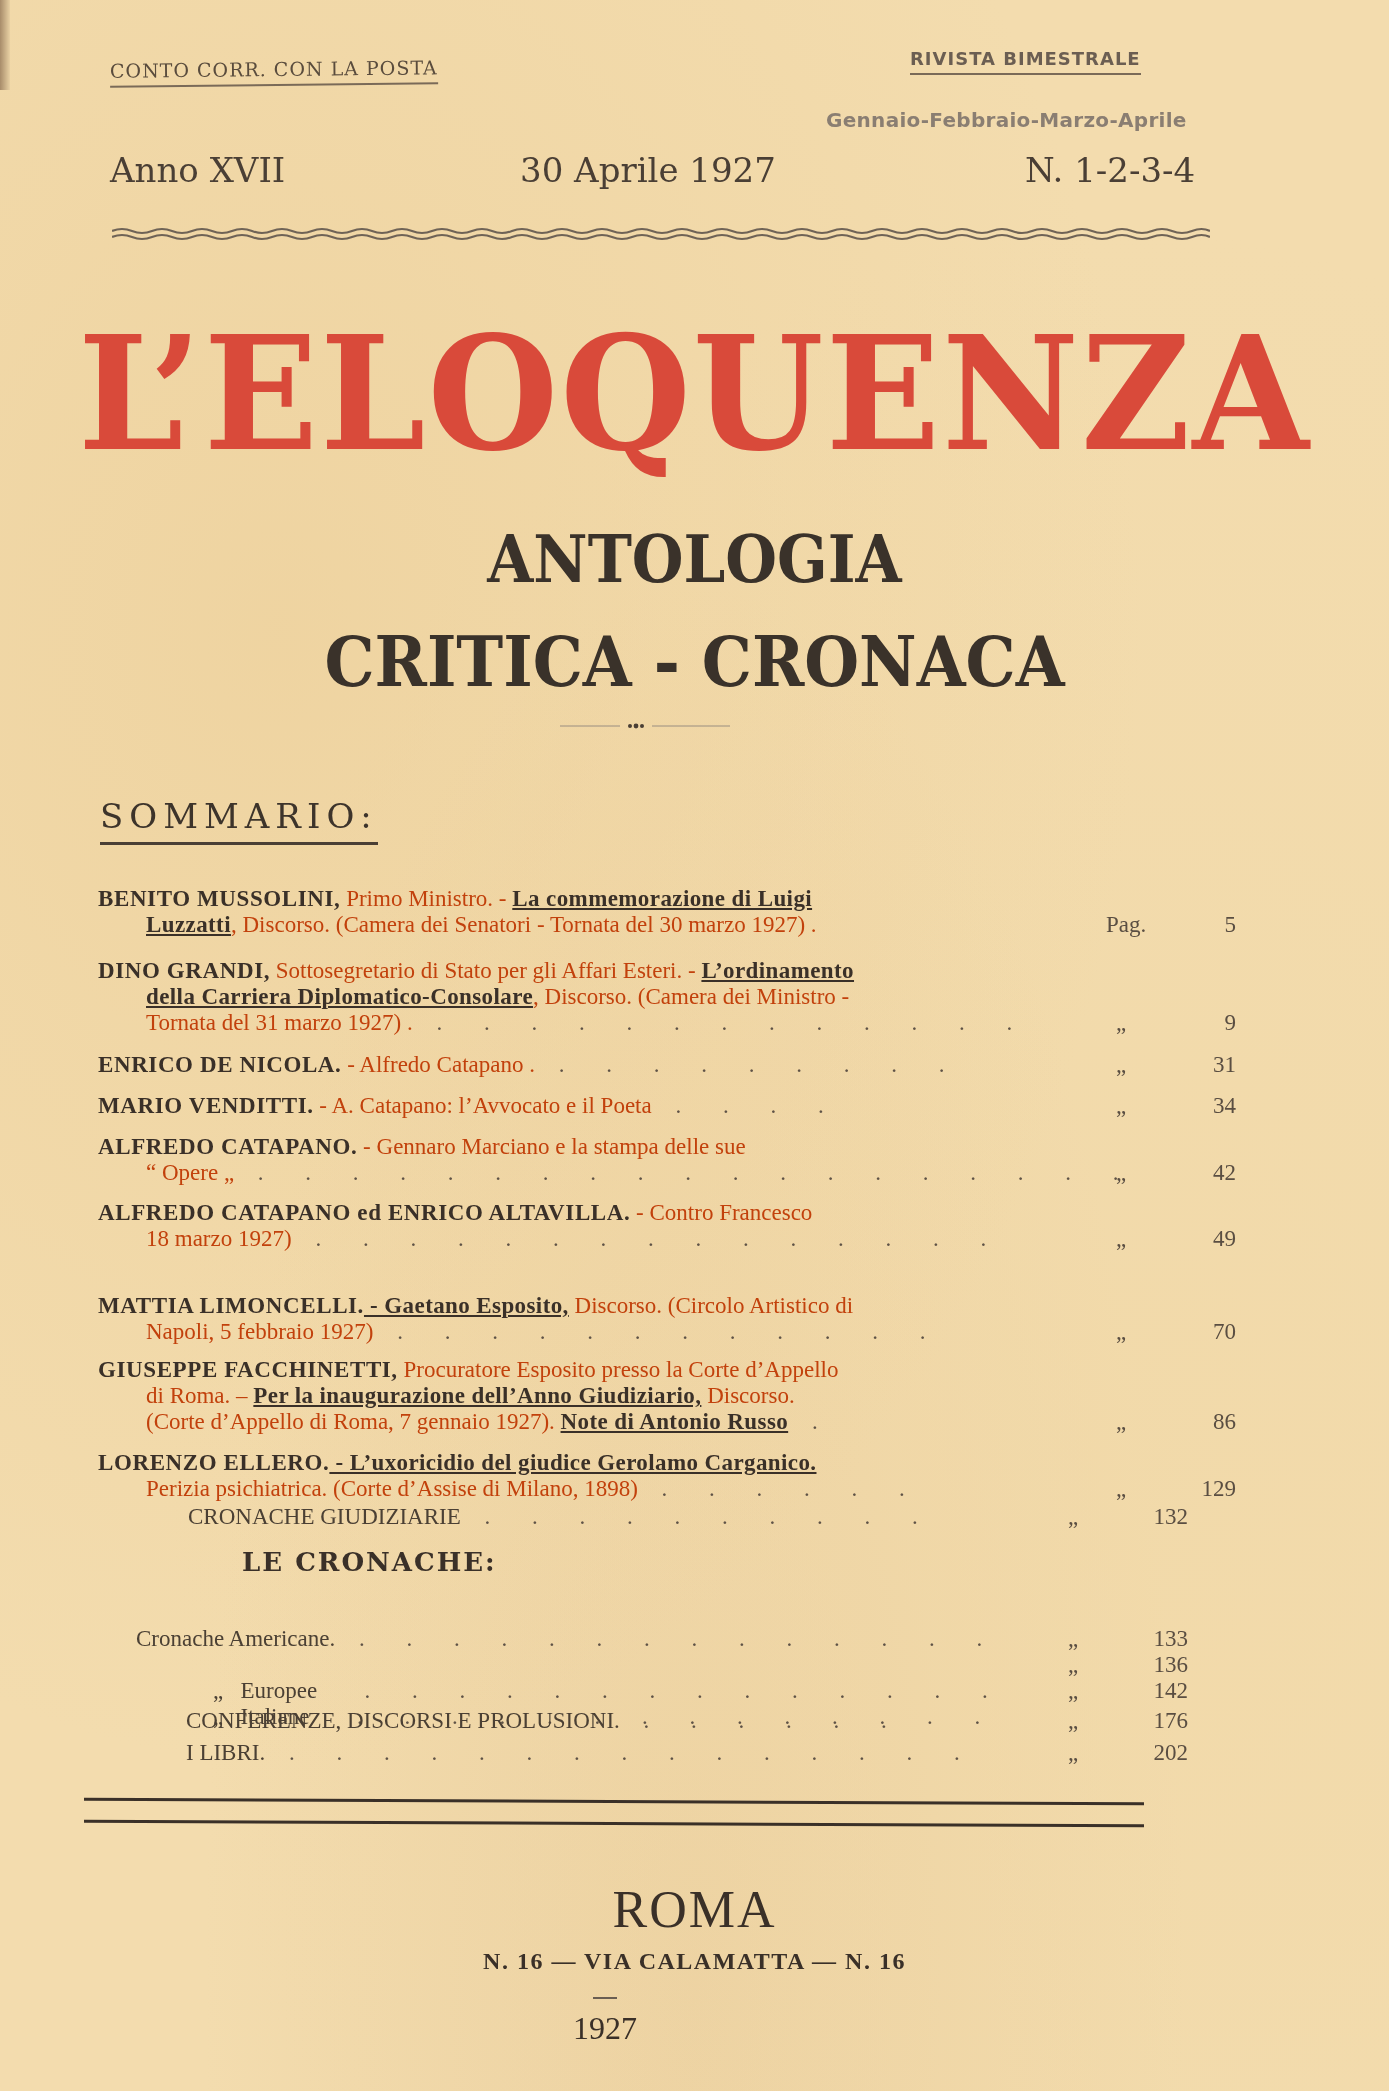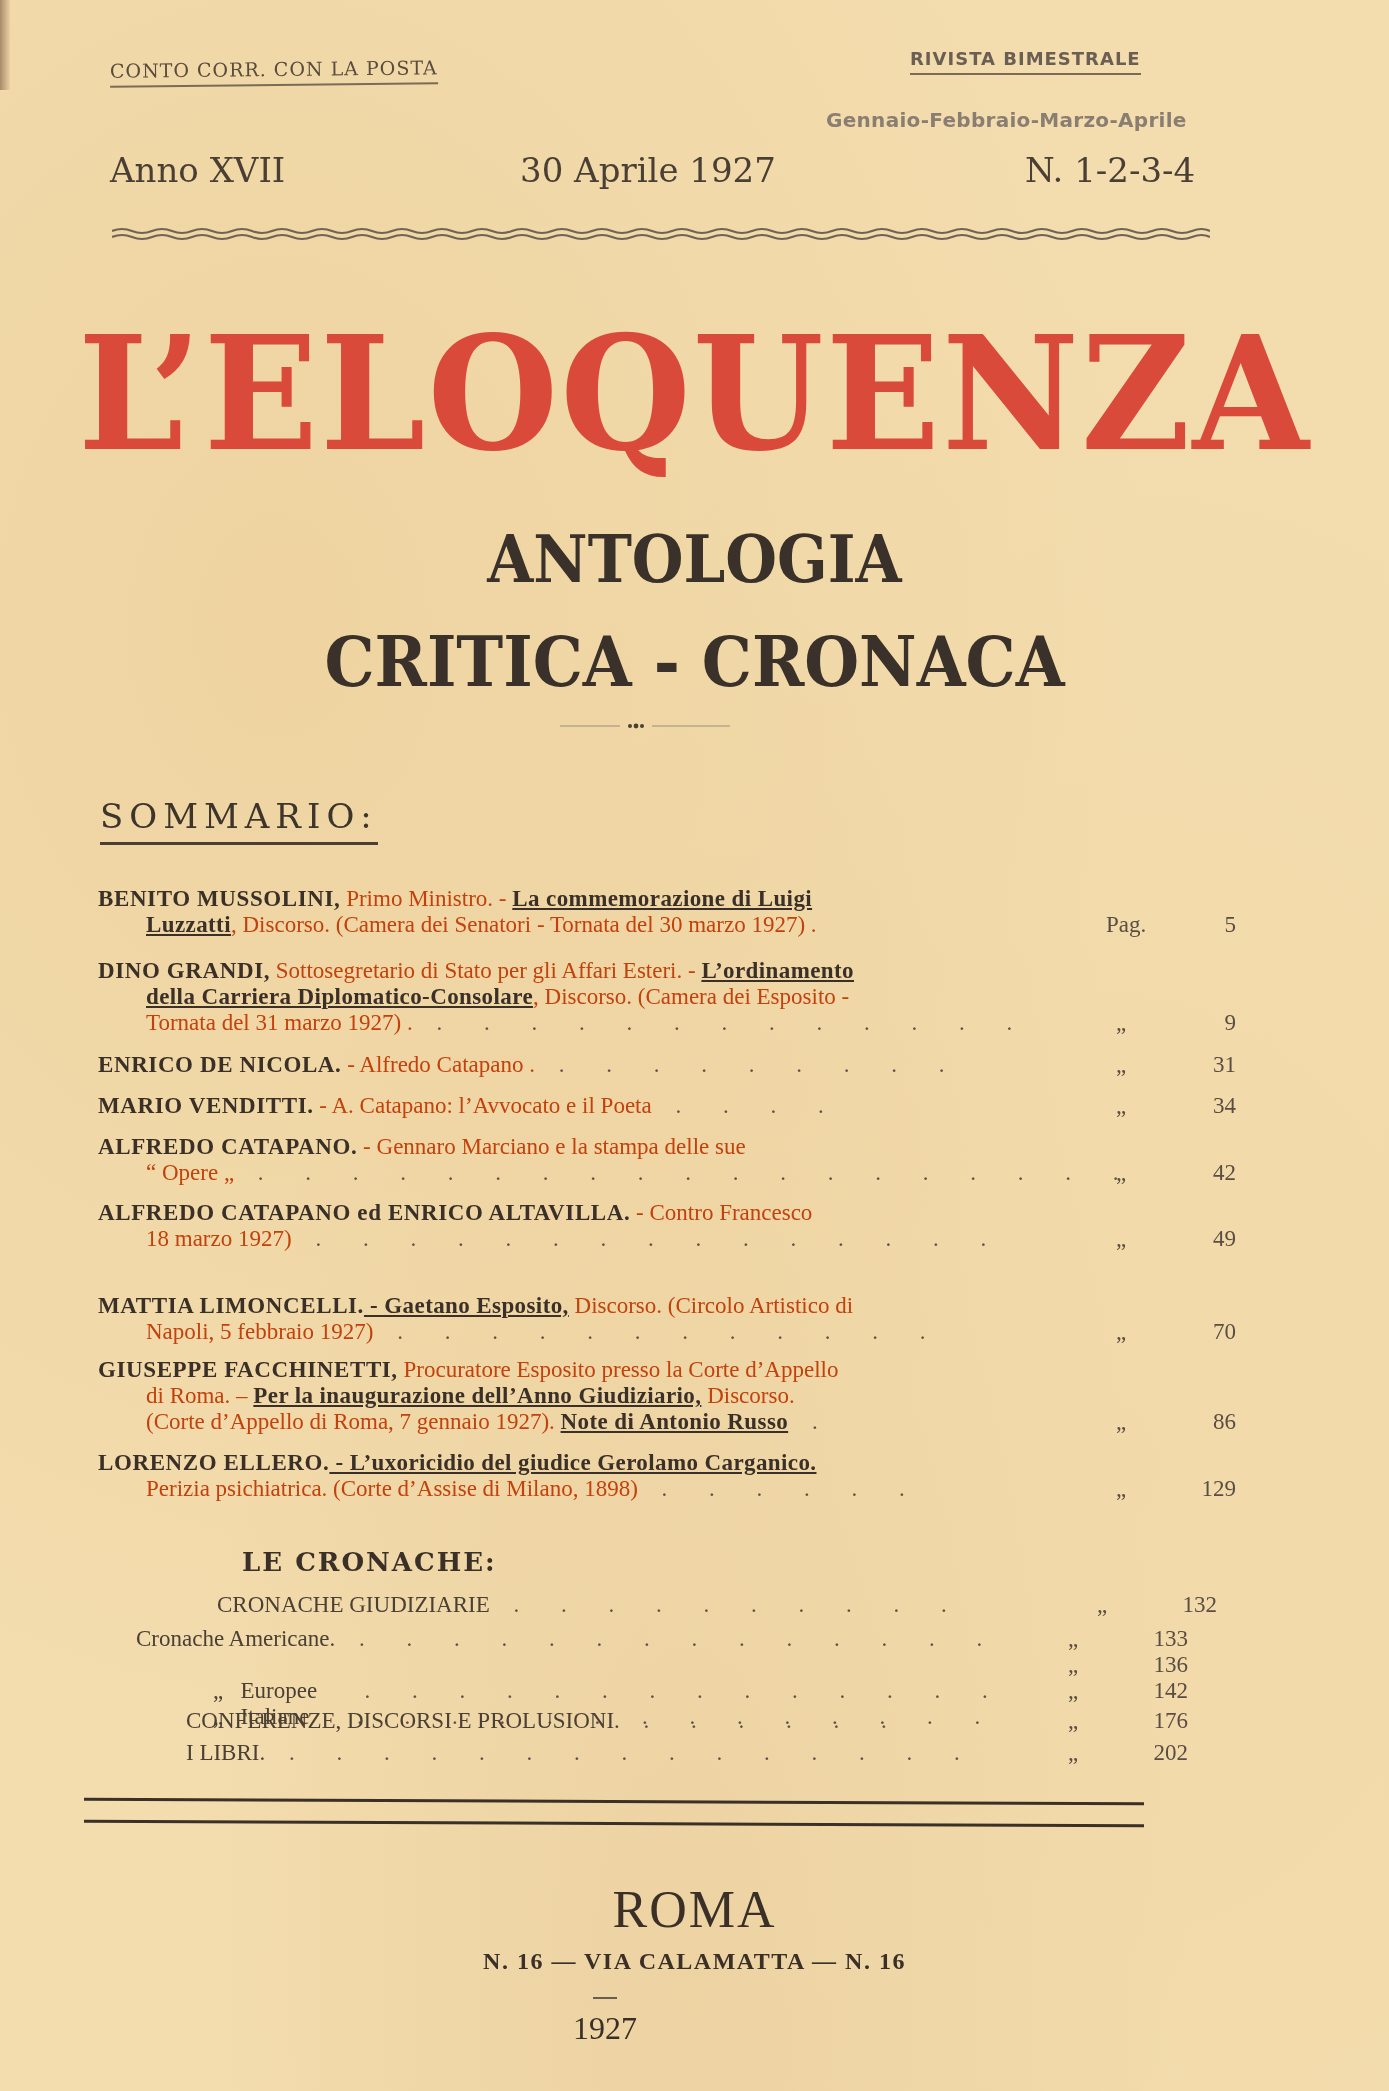--- a/index.html
+++ b/index.html
@@ -112,21 +112,21 @@
   <div id="sommario">SOMMARIO:</div>
 
   <div class="entry" style="top:886px;">
     <span class="line"><span class="author">BENITO MUSSOLINI,</span><span class="meta"> Primo Ministro. - </span><span class="btitle">La commemorazione di Luigi</span></span>
     <span class="line indent"><span class="btitle">Luzzatti</span><span class="meta">, Discorso. (Camera dei Senatori - Tornata del 30 marzo 1927) .</span>
       <span class="pg"><span style="position:absolute;left:-10px;">Pag.</span><span class="pgnum">5</span></span></span>
   </div>
 
   <div class="entry" style="top:958px;">
     <span class="line"><span class="author">DINO GRANDI,</span><span class="meta"> Sottosegretario di Stato per gli Affari Esteri. - </span><span class="btitle">L’ordinamento</span></span>
-    <span class="line indent"><span class="btitle">della Carriera Diplomatico-Consolare</span><span class="meta">, Discorso. (Camera dei Esposito -</span></span>
+    <span class="line indent"><span class="btitle">della Carriera Diplomatico-Consolare</span><span class="meta">, Discorso. (Camera dei Ministro -</span></span>
     <span class="line indent"><span class="meta">Tornata del 31 marzo 1927) .</span><span class="dots"> . . . . . . . . . . . . .</span>
       <span class="pg"><span class="ditto">„</span><span class="pgnum">9</span></span></span>
   </div>
 
   <div class="entry" style="top:1052px;">
     <span class="line"><span class="author">ENRICO DE NICOLA.</span><span class="meta"> - Alfredo Catapano .</span><span class="dots"> . . . . . . . . .</span>
       <span class="pg"><span class="ditto">„</span><span class="pgnum">31</span></span></span>
   </div>
 
   <div class="entry" style="top:1093px;">
@@ -160,21 +160,21 @@
   </div>
 
   <div class="entry" style="top:1450px;">
     <span class="line"><span class="author">LORENZO ELLERO.</span><span class="btitle"> - L’uxoricidio del giudice Gerolamo Carganico.</span></span>
     <span class="line indent"><span class="meta">Perizia psichiatrica. (Corte d’Assise di Milano, 1898)</span><span class="dots">  . . . . . .</span>
       <span class="pg"><span class="ditto">„</span><span class="pgnum">129</span></span></span>
   </div>
 
   <div id="cronache-head">LE CRONACHE:</div>
 
-  <div class="cron" style="left:188px; top:1592px;margin-left:29px;">
+  <div class="cron" style="left:188px; top:1504px;">
     <span>CRONACHE GIUDIZIARIE</span><span class="dots">  . . . . . . . . . .</span>
     <span class="pg" style="left:880px;"><span class="ditto">„</span><span class="pgnum">132</span></span>
   </div>
   <div class="cron" style="left:136px; top:1626px;">
     <span>Cronache Americane.</span><span class="dots"> . . . . . . . . . . . . . .</span>
     <span class="pg" style="left:932px;"><span class="ditto">„</span><span class="pgnum">133</span></span>
   </div>
   <div class="cron" style="left:190px; top:1652px; white-space:pre;">
     <span>„   Europee</span><span class="dots">  . . . . . . . . . . . . . .</span>
     <span class="pg" style="left:878px;"><span class="ditto">„</span><span class="pgnum">136</span></span>

